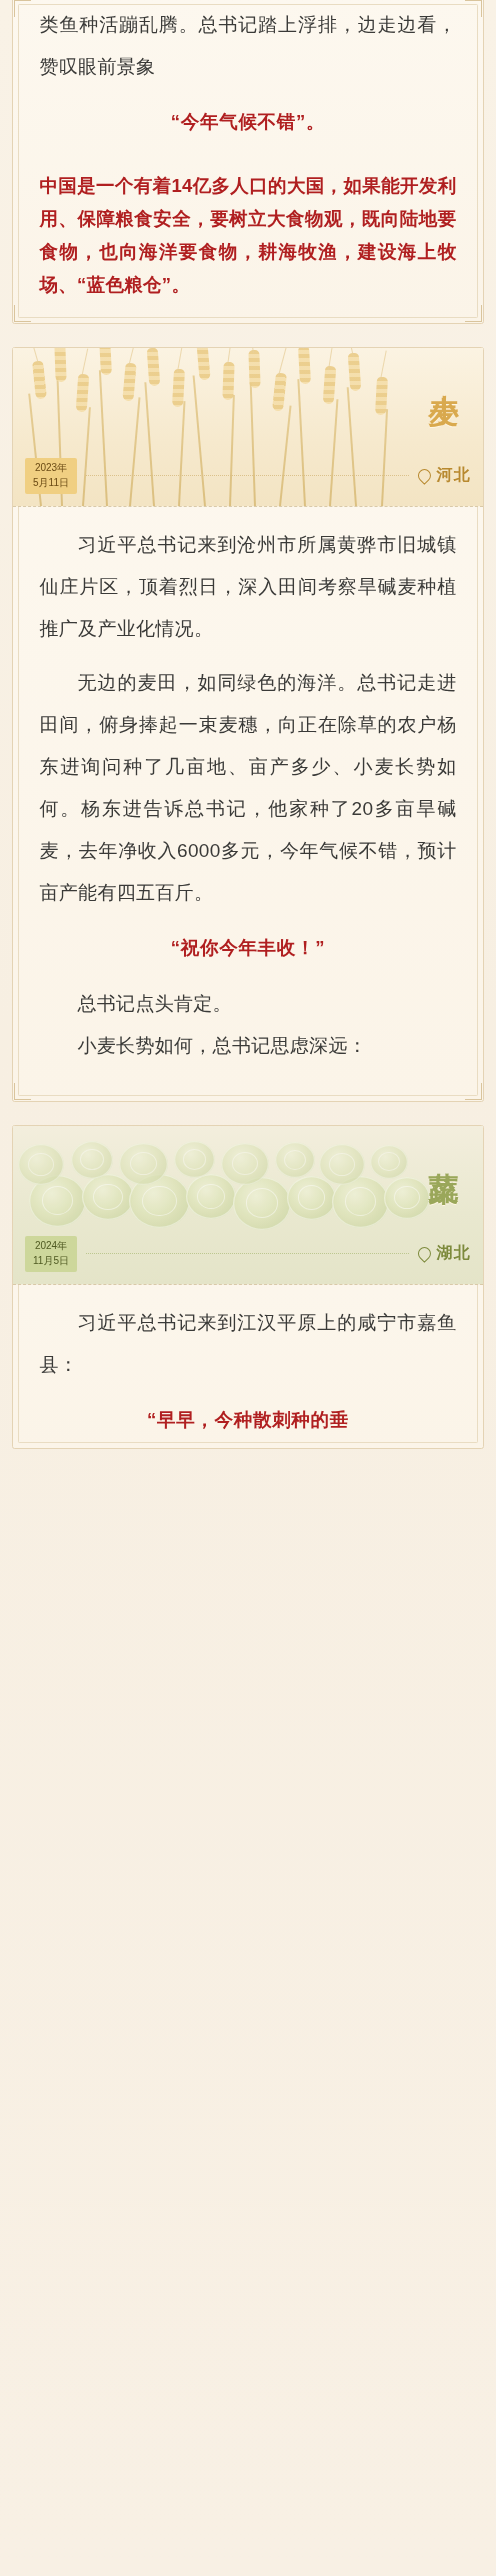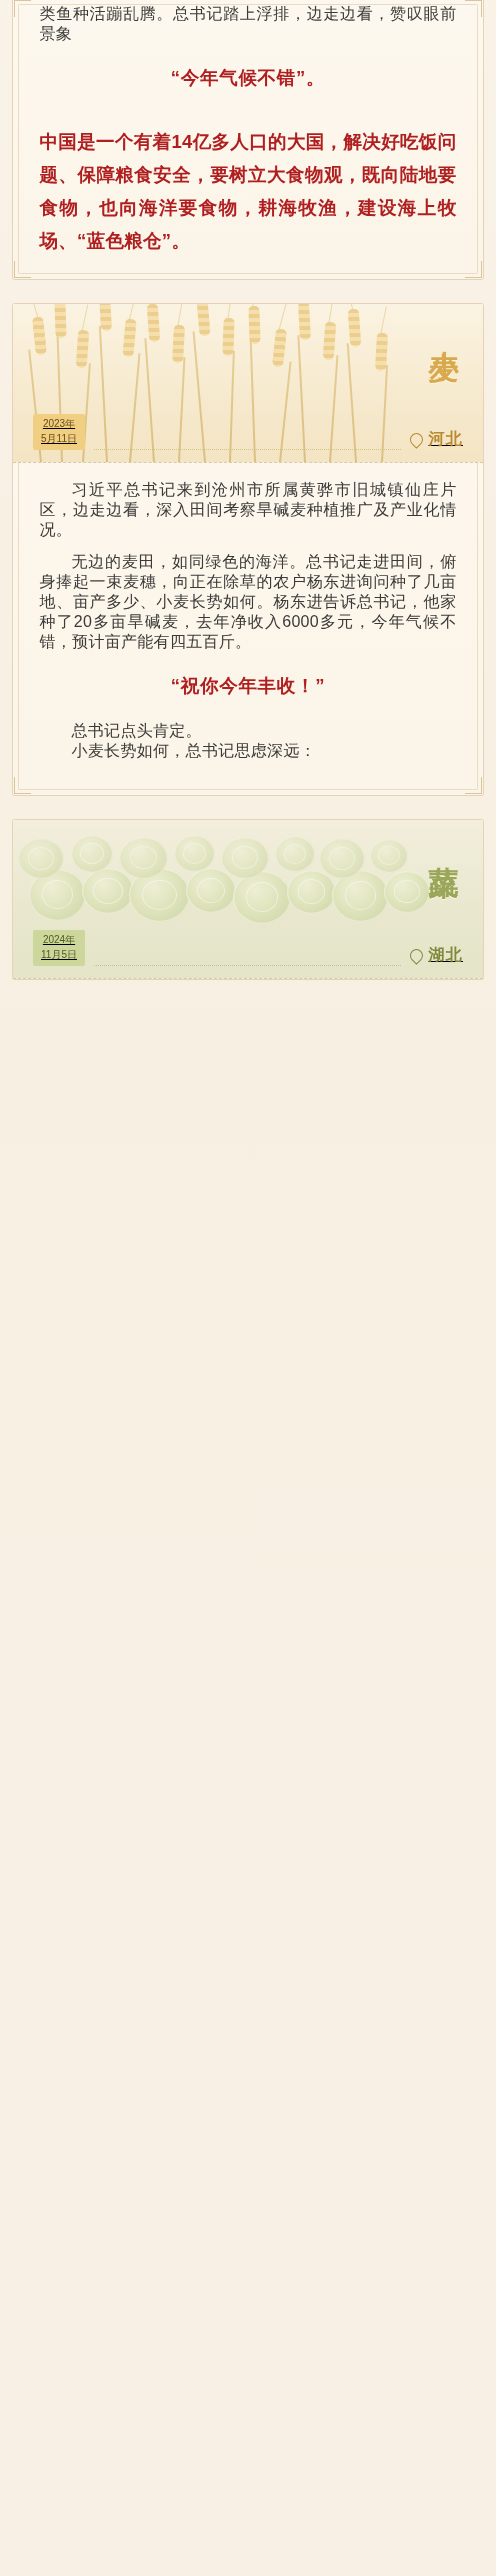--- a/index.html
+++ b/index.html
@@ -40,22 +40,22 @@
   }
   .corner.tl { left: 1.3px; top: 1.3px; border-right: none; border-bottom: none; }
   .corner.tr { right: 1.3px; top: 1.3px; border-left: none; border-bottom: none; }
   .corner.bl { left: 1.3px; bottom: 1.3px; border-right: none; border-top: none; }
   .corner.br { right: 1.3px; bottom: 1.3px; border-left: none; border-top: none; }
 
   .card-body { padding: 17px 26.5px 22.5px 26.5px; }
 
   
   p.body {
-    font-size: 16px;
-    line-height: 20px;
+    font-size: 19px;
+    line-height: 42px;
     color: #3a3a38;
     text-align: justify;
     letter-spacing: 0.3px;
   }
   p.body.indent { text-indent: 2em; }
   p.quote {
     font-size: 18.5px;
     line-height: 32px;
     font-weight: bold;
     color: #b01f20;
@@ -140,23 +140,22 @@
     left: 22%; top: 22%; right: 22%; bottom: 22%;
     border-radius: 50%;
     border: 1.3px solid rgba(255,255,255,.5);
   }
 
   
   .hero-meta {
     position: absolute;
     left: 0; right: 0; bottom: 12px;
     display: flex;
-    align-items: flex-end;
-    padding: 0 20px;
-    text-decoration: underline;
+    align-items: center;
+    padding: 0 12px;
   }
   .date-chip {
     background: #f0cf82;
     color: #6a4a14;
     font-size: 10px;
     line-height: 14.6px;
     text-align: center;
     padding: 3.3px 6.6px;
     border-radius: 2px;
     min-width: 52px;
@@ -201,21 +200,21 @@
   <span class="corner tr"></span>
   <span class="corner bl"></span>
   <span class="corner br"></span>
 
   <div class="card-body" style="padding-top:5.3px;">
     <p class="body">类鱼种活蹦乱腾。总书记踏上浮排，边走边看，赞叹眼前景象</p>
     <div class="gap-m"></div>
     <p class="quote">“今年气候不错”。</p>
     <div class="gap-m"></div>
     <div class="gap-s"></div>
-    <p class="bigred">中国是一个有着14亿多人口的大国，解决好吃饭问题、保障粮食安全，要树立大食物观，既向陆地要食物，也向海洋要食物，耕海牧渔，建设海上牧场、“蓝色粮仓”。</p>
+    <p class="bigred">中国是一个有着14亿多人口的大国，如果能开发利用、保障粮食安全，要树立大食物观，既向陆地要食物，也向海洋要食物，耕海牧渔，建设海上牧场、“蓝色粮仓”。</p>
   </div>
 </div>
 
 <div class="spacer-between" style="height:22.5px;"></div>
 
 <div class="card">
   <span class="corner tl"></span>
   <span class="corner tr"></span>
   <span class="corner bl"></span>
   <span class="corner br"></span>
@@ -281,21 +280,21 @@
       </div>
       <div class="dotline"></div>
       <div class="loc">
         <span class="pin"></span>
         <span>河北</span>
       </div>
     </div>
   </div>
 
   <div class="card-body">
-    <p class="body indent">习近平总书记来到沧州市所属黄骅市旧城镇仙庄片区，边走边看，深入田间考察旱碱麦种植推广及产业化情况。</p>
+    <p class="body indent">习近平总书记来到沧州市所属黄骅市旧城镇仙庄片区，顶着烈日，深入田间考察旱碱麦种植推广及产业化情况。</p>
     <div class="gap-s"></div>
     <p class="body indent">无边的麦田，如同绿色的海洋。总书记走进田间，俯身捧起一束麦穗，向正在除草的农户杨东进询问种了几亩地、亩产多少、小麦长势如何。杨东进告诉总书记，他家种了20多亩旱碱麦，去年净收入6000多元，今年气候不错，预计亩产能有四五百斤。</p>
     <div class="gap-m"></div>
     <p class="quote">“祝你今年丰收！”</p>
     <div class="gap-m"></div>
     <p class="body indent">总书记点头肯定。</p>
     <p class="body indent">小麦长势如何，总书记思虑深远：</p>
     <div class="gap-s"></div>
   </div>
 </div>
@@ -334,14 +333,19 @@
         <div>11月5日</div>
       </div>
       <div class="dotline"></div>
       <div class="loc">
         <span class="pin"></span>
         <span>湖北</span>
       </div>
     </div>
   </div>
 
+  <div class="card-body" style="padding-bottom:12px;">
+    <p class="body indent">习近平总书记来到江汉平原上的咸宁市嘉鱼县：</p>
+    <div class="gap-m"></div>
+    <p class="quote">“早早，今种散刺种的垂</p>
+  </div>
 </div>
 
 
 </body></html>

